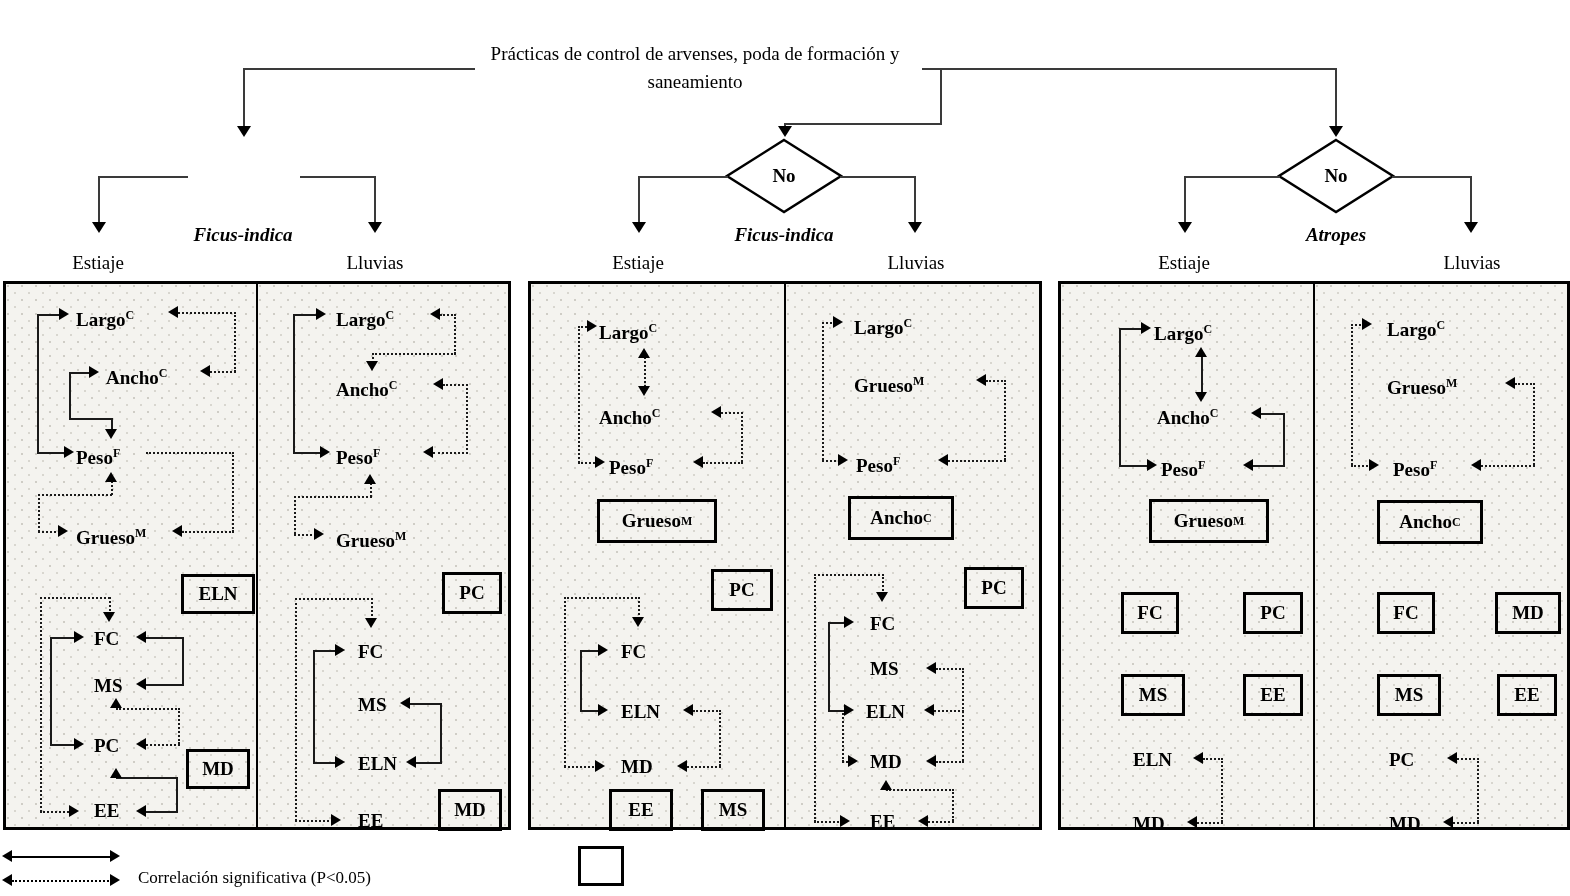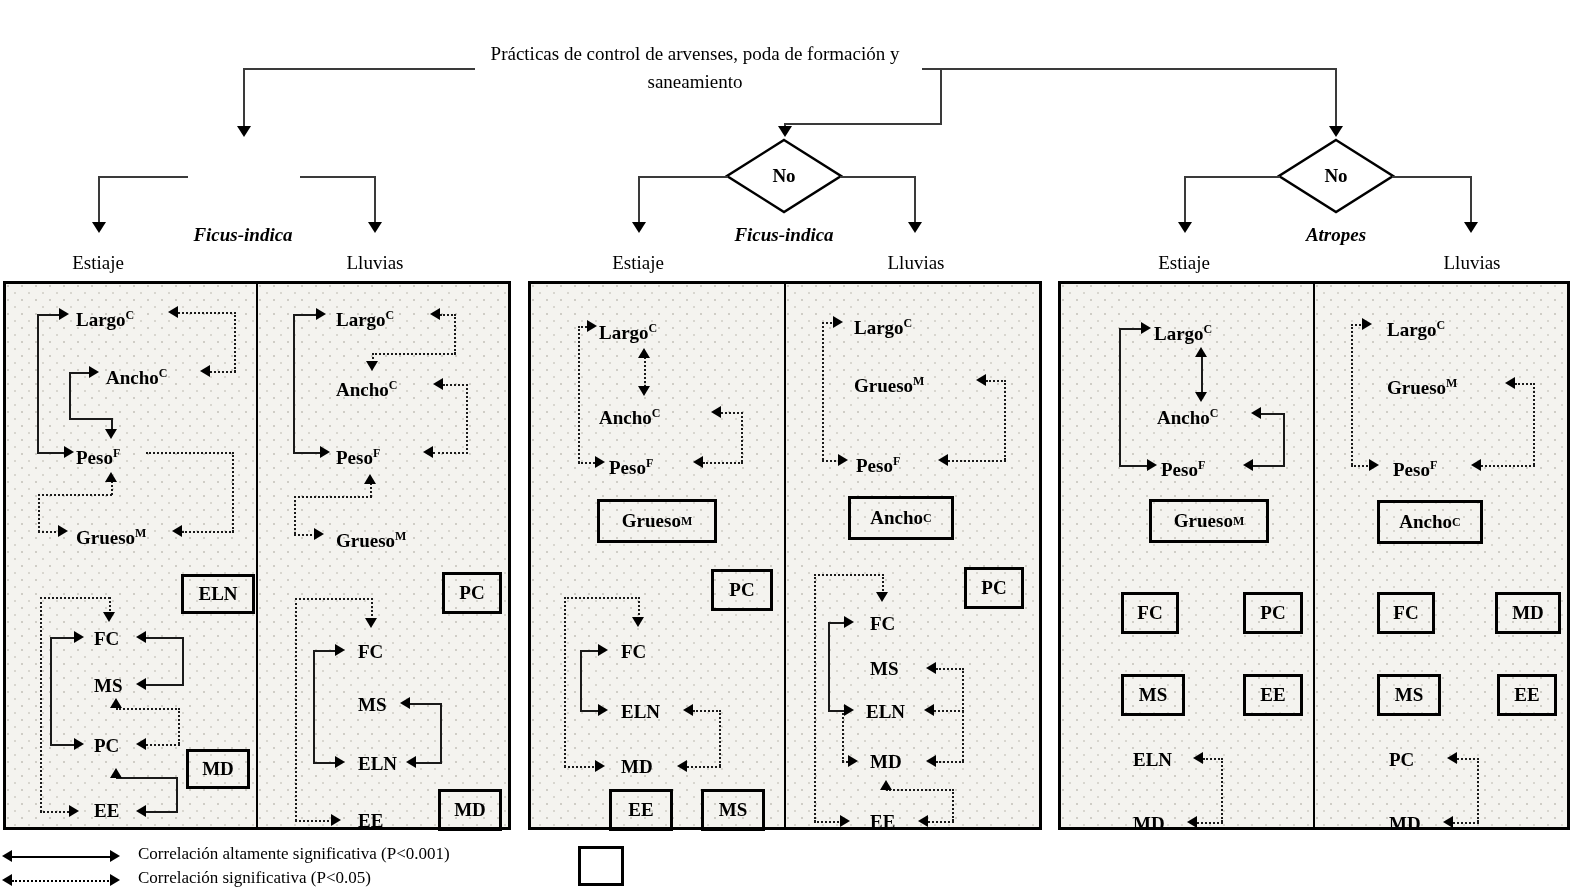--- a/index.html
+++ b/index.html
@@ -511,21 +511,20 @@
       <div class="d-h" style="left:138px;top:538px;width:26px;"></div>
       <div class="ar ar-l" style="left:128px;top:532px;"></div>
     </div>
   </div>
 
   <div id="legend">
 
     <div class="ar ar-l" style="left:2px;top:12px;"></div>
     <div class="lg-line-solid" style="left:12px;top:18px;width:100px;"></div>
     <div class="ar ar-r" style="left:110px;top:12px;"></div>
-    <div class="lgrow" style="left:138px;top:6px;">Correlación altamente significativa (P&lt;0.001)</div>
 
     <div class="ar ar-l" style="left:2px;top:36px;"></div>
     <div class="lg-line-dot" style="left:12px;top:42px;width:100px;"></div>
     <div class="ar ar-r" style="left:110px;top:36px;"></div>
     <div class="lgrow" style="left:138px;top:30px;">Correlación significativa (P&lt;0.05)</div>
 
     <div class="lgbox" style="left:578px;top:8px;width:46px;height:40px;"></div>
   </div>
 
 </div>

